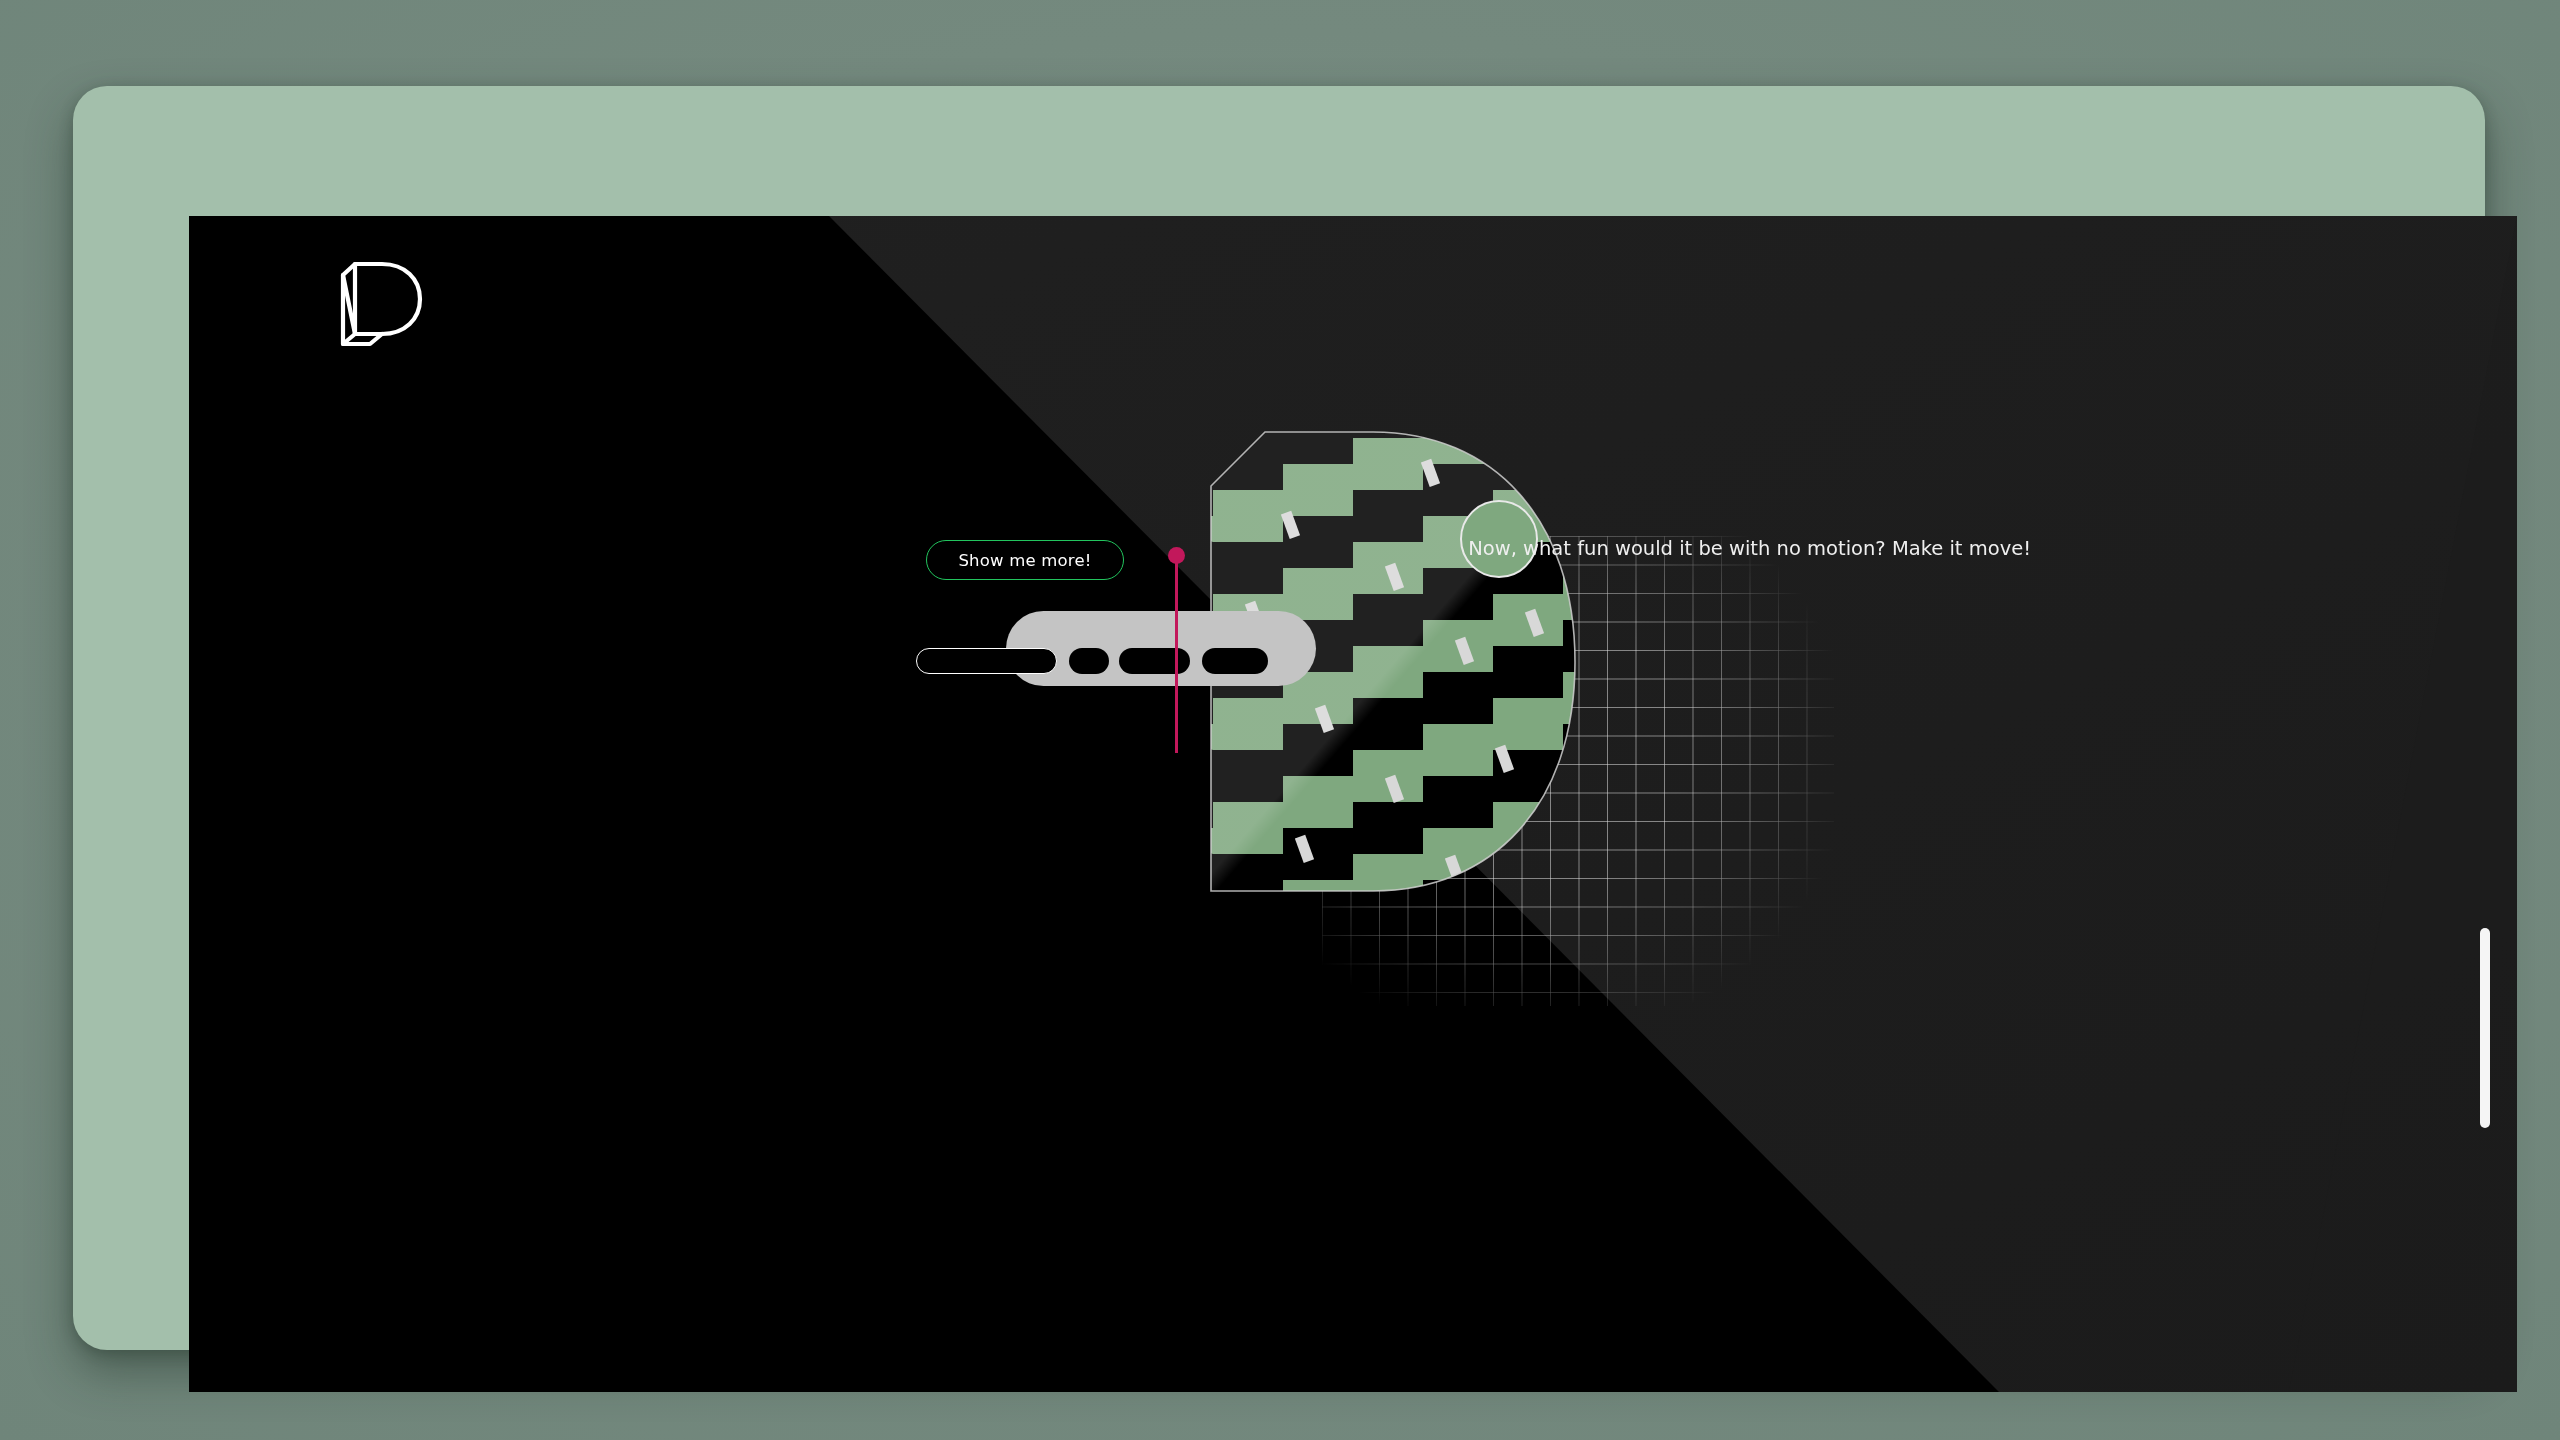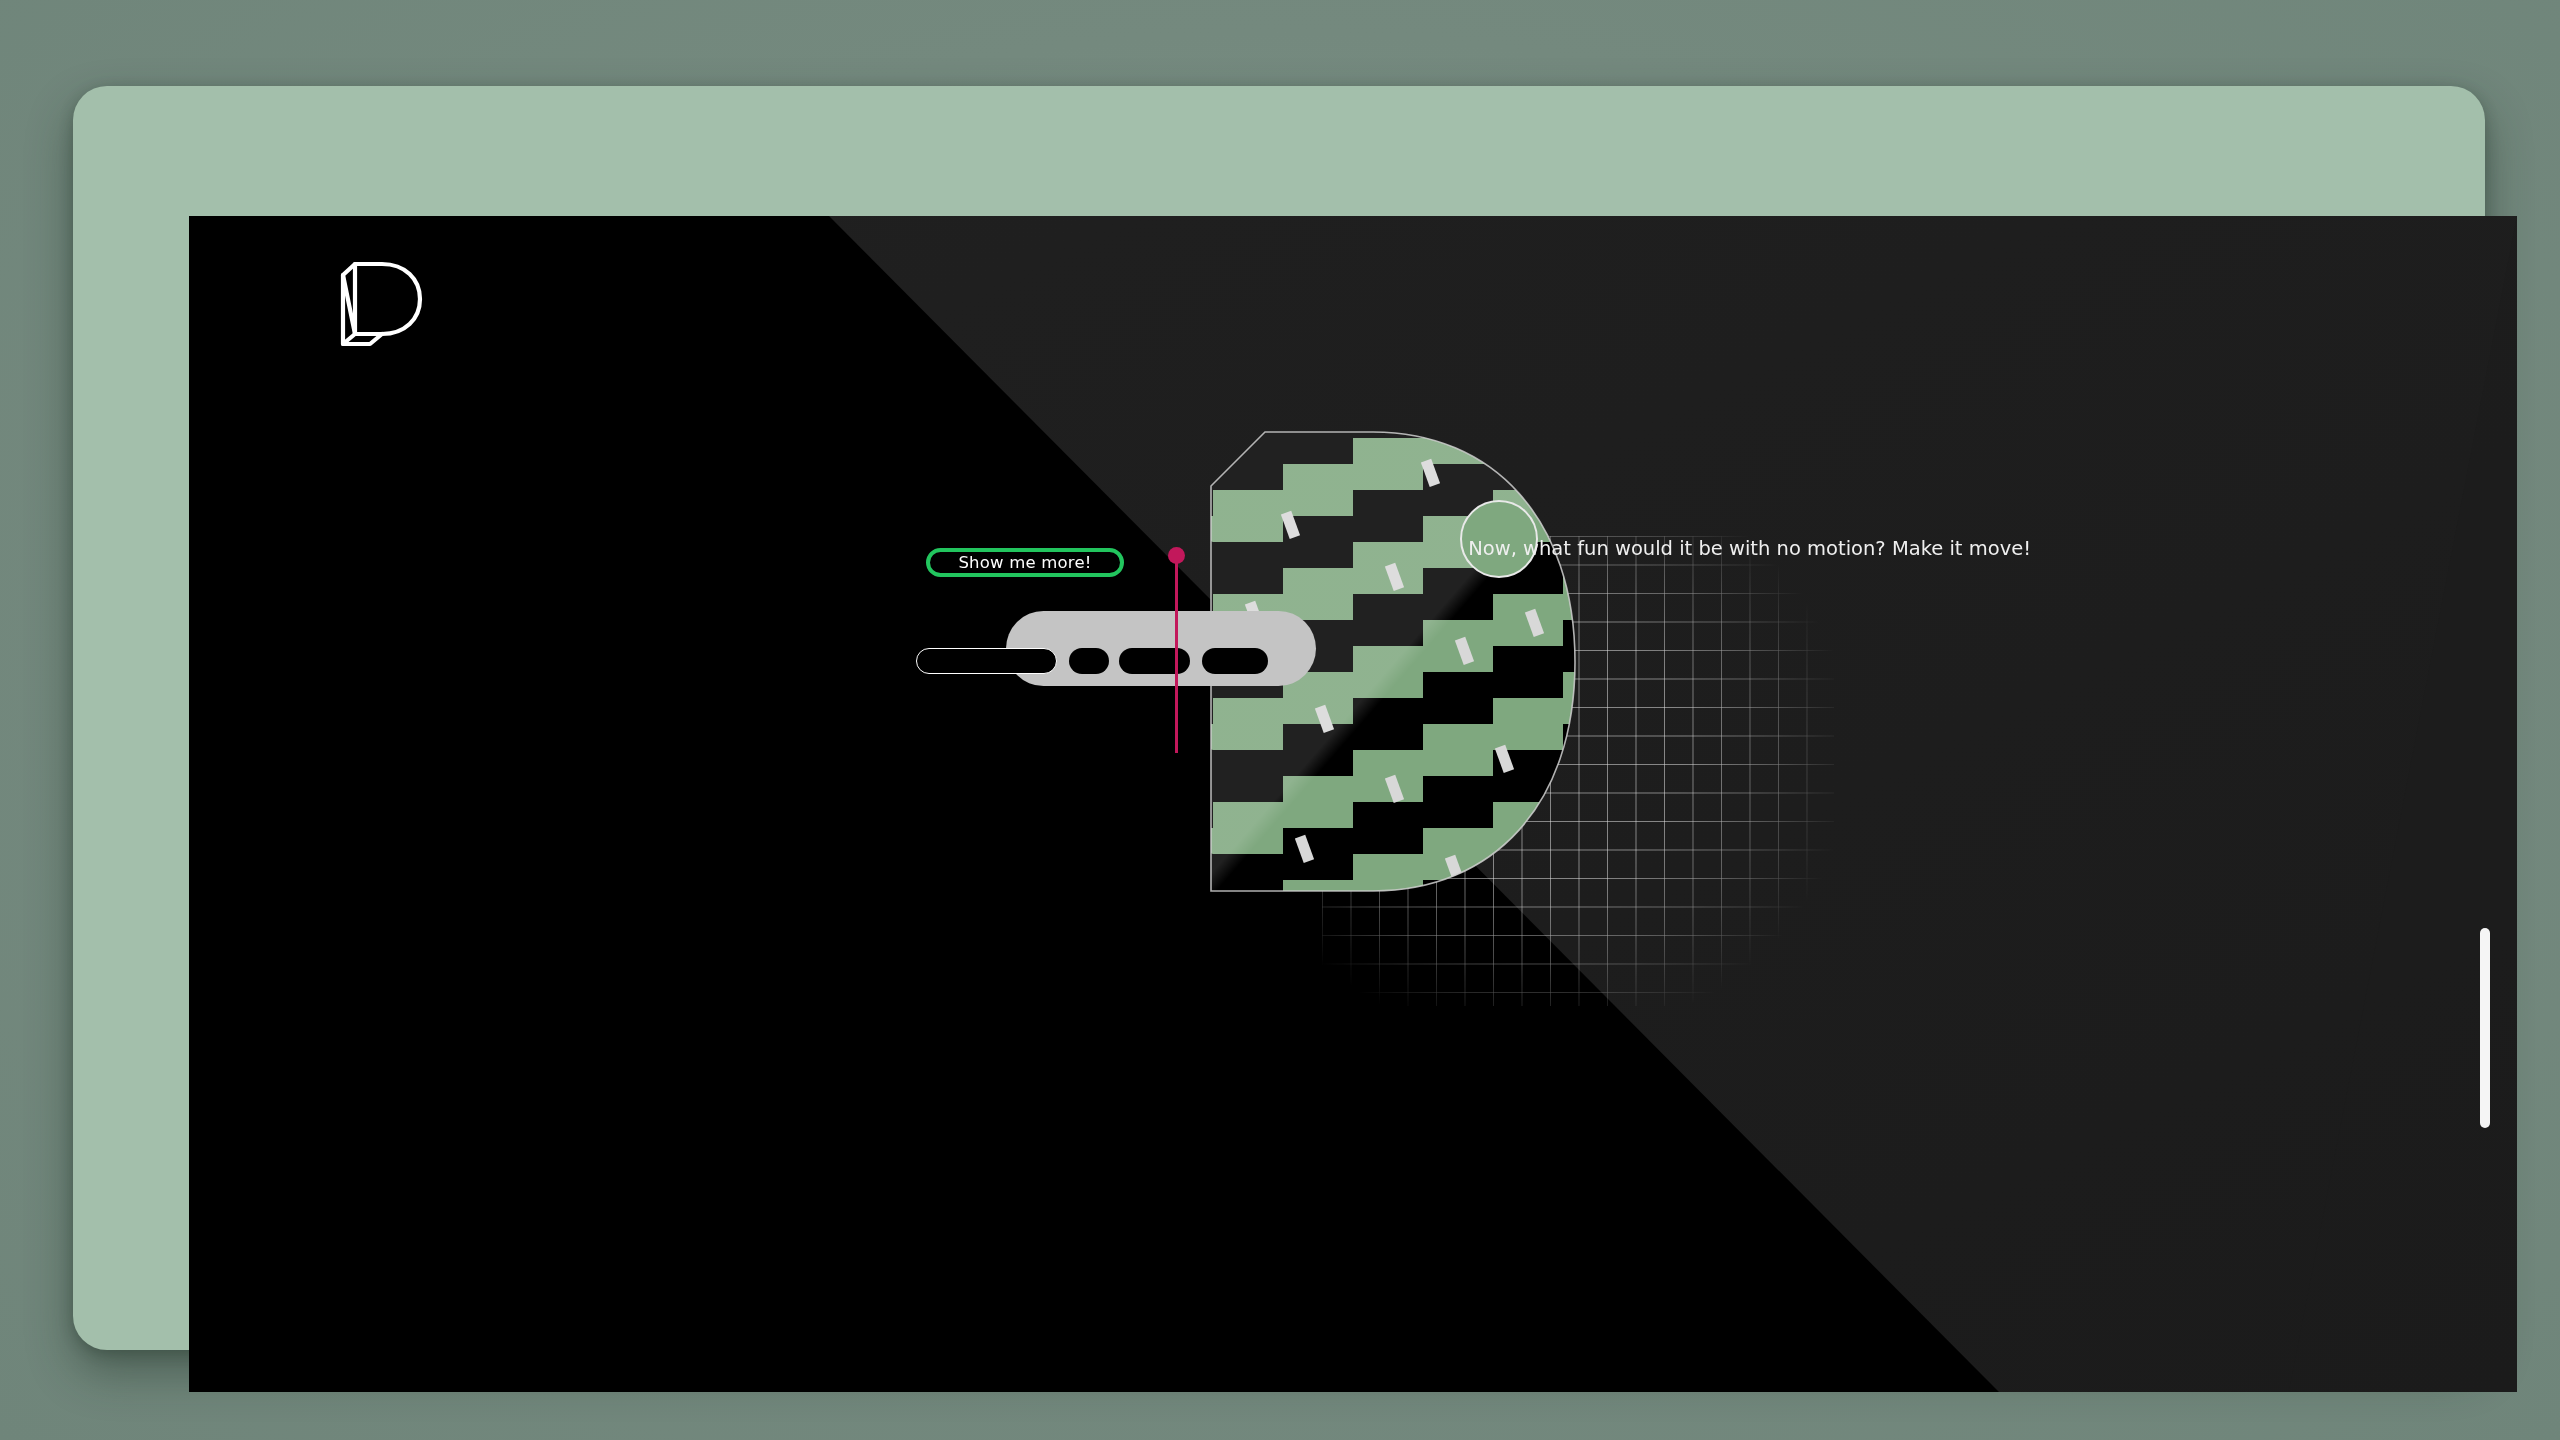--- a/index.html
+++ b/index.html
@@ -144,24 +144,24 @@
     width: 17px;
     height: 17px;
     border-radius: 50%;
     background: #c2185b;
   }
 
   
   .cta-button {
     position: absolute;
     left: 737px;
-    top: 332px;
+    top: 324px;
     width: 198px;
-    height: 29px;
-    border: 4px solid #22c55e;
+    height: 40px;
+    border: 1px solid #22c55e;
     border-radius: 20px;
     background: transparent;
     color: #fff;
     font-family: "DejaVu Sans", sans-serif;
     font-size: 16.5px;
     letter-spacing: .2px;
     cursor: pointer;
     display: flex;
     align-items: center;
     justify-content: center;

